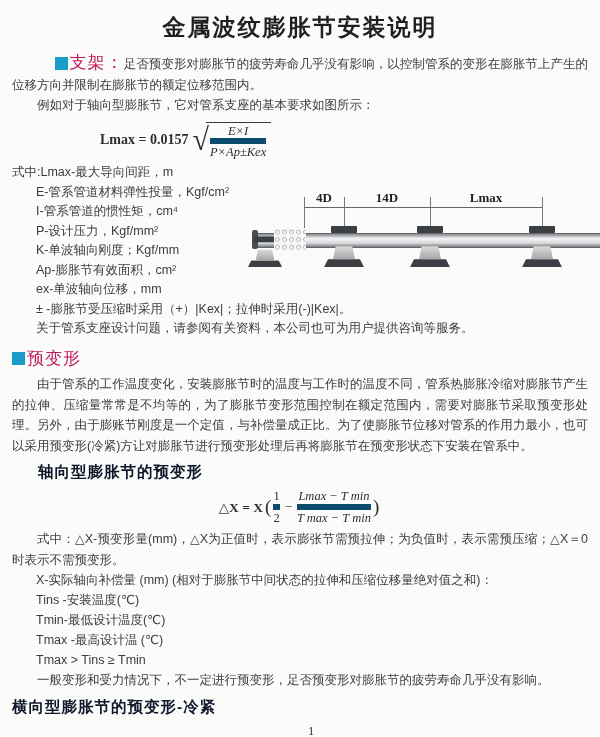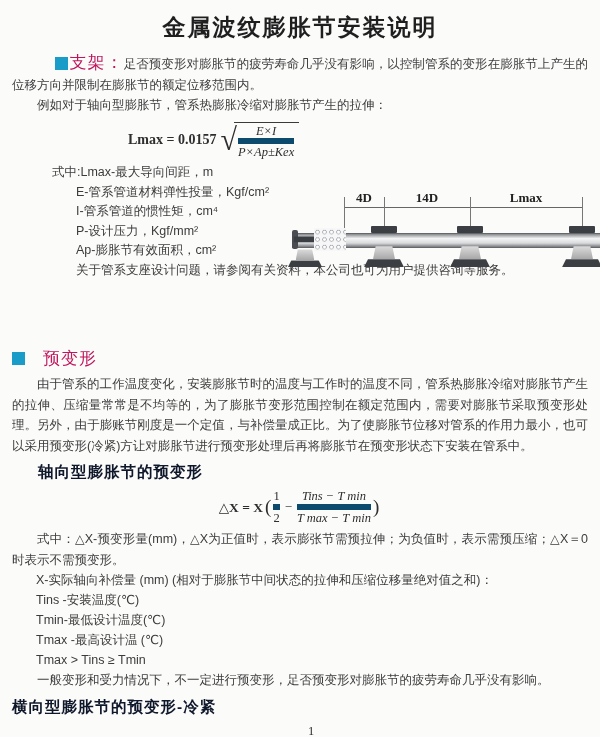--- a/index.html
+++ b/index.html
@@ -14,43 +14,43 @@
 
   
   .doc-title{
     text-align:center;font-size:23px;font-weight:bold;color:#1f1f1f;
     letter-spacing:2px;margin:2px 0 10px 0;
   }
 
   
   .para{line-height:20.5px;text-align:justify;}
   .indent{text-indent:2em;}
-  .sec-head{display:flex;align-items:center;margin:8px 0 4px 0;gap:16px;}
+  .sec-head{display:flex;align-items:center;margin:8px 0 4px 0;}
   .sec-square{width:13px;height:13px;background:#1a9cc9;margin-right:2px;flex:0 0 auto;}
   .sec-label{color:#be185d;font-size:17px;letter-spacing:1px;}
   .sub-head{color:#0f172a;font-size:15.5px;font-weight:bold;letter-spacing:1px;margin:6px 0 4px 0;}
   .sub-head.axial{margin-left:26px;}
 
   
   .formula-row{font-family:"Liberation Serif","DejaVu Serif",serif;color:#2e2e2e;}
-  .f-main{margin:6px 0 4px 116px;display:flex;align-items:center;}
+  .f-main{margin:6px 0 4px 88px;display:flex;align-items:center;}
   .f-lhs{font-weight:bold;font-size:14px;margin-right:4px;}
   .sqrt-group{display:inline-flex;align-items:center;}
   .radical{font-size:30px;line-height:1;font-weight:400;margin-right:-3px;transform:scaleY(1.05);}
   .rad-bar{border-top:1.5px solid #3a3a3a;padding:1px 5px 0 4px;}
   .frac{display:inline-block;vertical-align:middle;text-align:center;font-style:italic;font-size:12.5px;line-height:1.15;}
   .frac .den{border-top:6px solid #0c4a6e;padding-top:1px;}
   .f-center{display:flex;justify-content:center;align-items:center;margin:6px 0 4px 0;}
   .f-bold{font-weight:bold;font-size:13.5px;}
   .f-paren{font-size:19px;font-weight:400;margin:0 2px;}
   .f-minus{margin:0 5px;font-size:13px;}
   .f-upright{font-style:normal;}
 
   
-  .def-section{position:relative;min-height:176px;margin-left:40px;}
+  .def-section{position:relative;min-height:176px;}
   .def-line{line-height:19.5px;white-space:nowrap;}
   .def-line.lv1{margin-left:24px;}
 
   .diagram{position:absolute;left:240px;top:28px;width:352px;height:96px;text-decoration:underline;}
   .dim-line{position:absolute;left:52px;top:16px;width:238px;border-top:1px solid #666;}
   .dim-tick{position:absolute;top:6px;width:1px;height:32px;background:#777;}
   .dim-label{
     position:absolute;top:0;transform:translateX(-50%);
     font-family:"Liberation Serif","DejaVu Serif",serif;
     font-weight:bold;font-size:13px;color:#222;background:#fbfbfa;padding:0 3px;line-height:14px;
@@ -87,41 +87,44 @@
 </head>
 <body>
 
 <div class="page">
 
   <div class="doc-title">金属波纹膨胀节安装说明</div>
 
   <div class="para" style="text-indent:3.4em;">
     <span class="sec-square" style="display:inline-block;vertical-align:-2px;"></span><span class="sec-label">支架：</span><span>足否预变形对膨胀节的疲劳寿命几乎没有影响，以控制管系的变形在膨胀节上产生的位移方向并限制在膨胀节的额定位移范围内。</span>
   </div>
-  <div class="para indent">例如对于轴向型膨胀节，管系热膨胀冷缩对膨胀节产生的拉伸：</div>
+  <div class="para indent">例如对于轴向型膨胀节，它对管系支座的基本要求如图所示：</div>
 
   <div class="formula-row f-main">
     <span class="f-lhs">Lmax = 0.0157</span>
     <span class="sqrt-group">
       <span class="radical">√</span>
       <span class="rad-bar">
         <span class="frac">
           <span class="num">E×I</span>
           <span class="den" style="display:block;">P×Ap±Kex</span>
         </span>
       </span>
     </span>
   </div>
 
   <div class="def-section">
     <div class="def-line">式中:Lmax-最大导向间距，m</div>
     <div class="def-line lv1">E-管系管道材料弹性投量，Kgf/cm²</div>
     <div class="def-line lv1">I-管系管道的惯性矩，cm⁴</div>
     <div class="def-line lv1">P-设计压力，Kgf/mm²</div>
+    <div class="def-line lv1">K-单波轴向刚度；Kgf/mm</div>
     <div class="def-line lv1">Ap-膨胀节有效面积，cm²</div>
+    <div class="def-line lv1">ex-单波轴向位移，mm</div>
+    <div class="def-line lv1">± -膨胀节受压缩时采用（+）|Kex|；拉伸时采用(-)|Kex|。</div>
     <div class="def-line lv1">关于管系支座设计问题，请参阅有关资料，本公司也可为用户提供咨询等服务。</div>
 
     <div class="diagram">
       <div class="dim-line"></div>
       <div class="dim-tick" style="left:52px;"></div>
       <div class="dim-tick" style="left:92px;"></div>
       <div class="dim-tick" style="left:178px;"></div>
       <div class="dim-tick" style="left:290px;"></div>
       <div class="dim-label" style="left:72px;">4D</div>
       <div class="dim-label" style="left:135px;">14D</div>
@@ -164,21 +167,21 @@
 
   <div class="formula-row f-center">
     <span class="f-bold">△X = X</span>
     <span class="f-paren">(</span>
     <span class="frac f-upright">
       <span class="num">1</span>
       <span class="den" style="display:block;">2</span>
     </span>
     <span class="f-minus">−</span>
     <span class="frac">
-      <span class="num">Tins − T min</span>
+      <span class="num">Lmax − T min</span>
       <span class="den" style="display:block;">T max − T min</span>
     </span>
     <span class="f-paren">)</span>
   </div>
 
   <div class="para indent">式中：△X-预变形量(mm)，△X为正值时，表示膨张节需预拉伸；为负值时，表示需预压缩；△X＝0时表示不需预变形。</div>
   <div class="temp-line">X-实际轴向补偿量 (mm) (相对于膨胀节中间状态的拉伸和压缩位移量绝对值之和)：</div>
   <div class="temp-line">Tins -安装温度(℃)</div>
   <div class="temp-line">Tmin-最低设计温度(℃)</div>
   <div class="temp-line">Tmax -最高设计温 (℃)</div>

